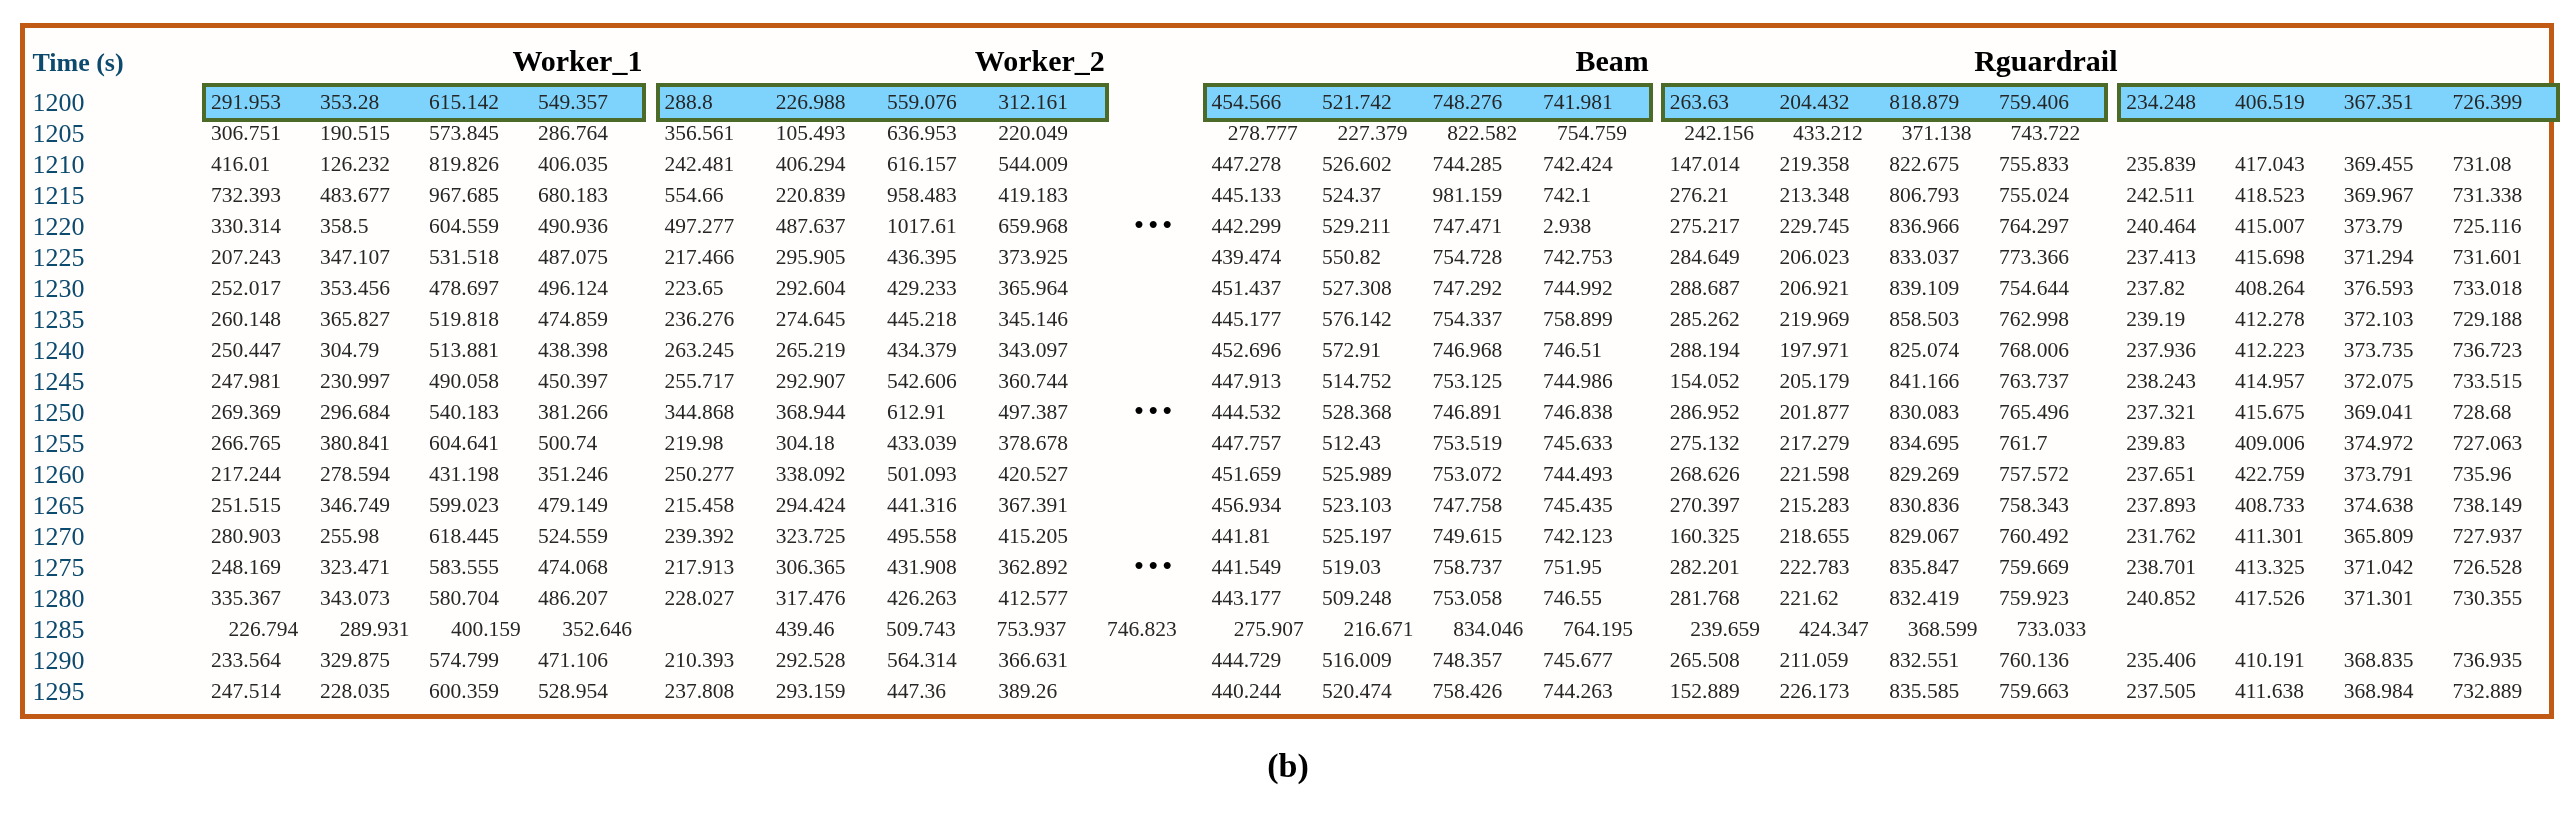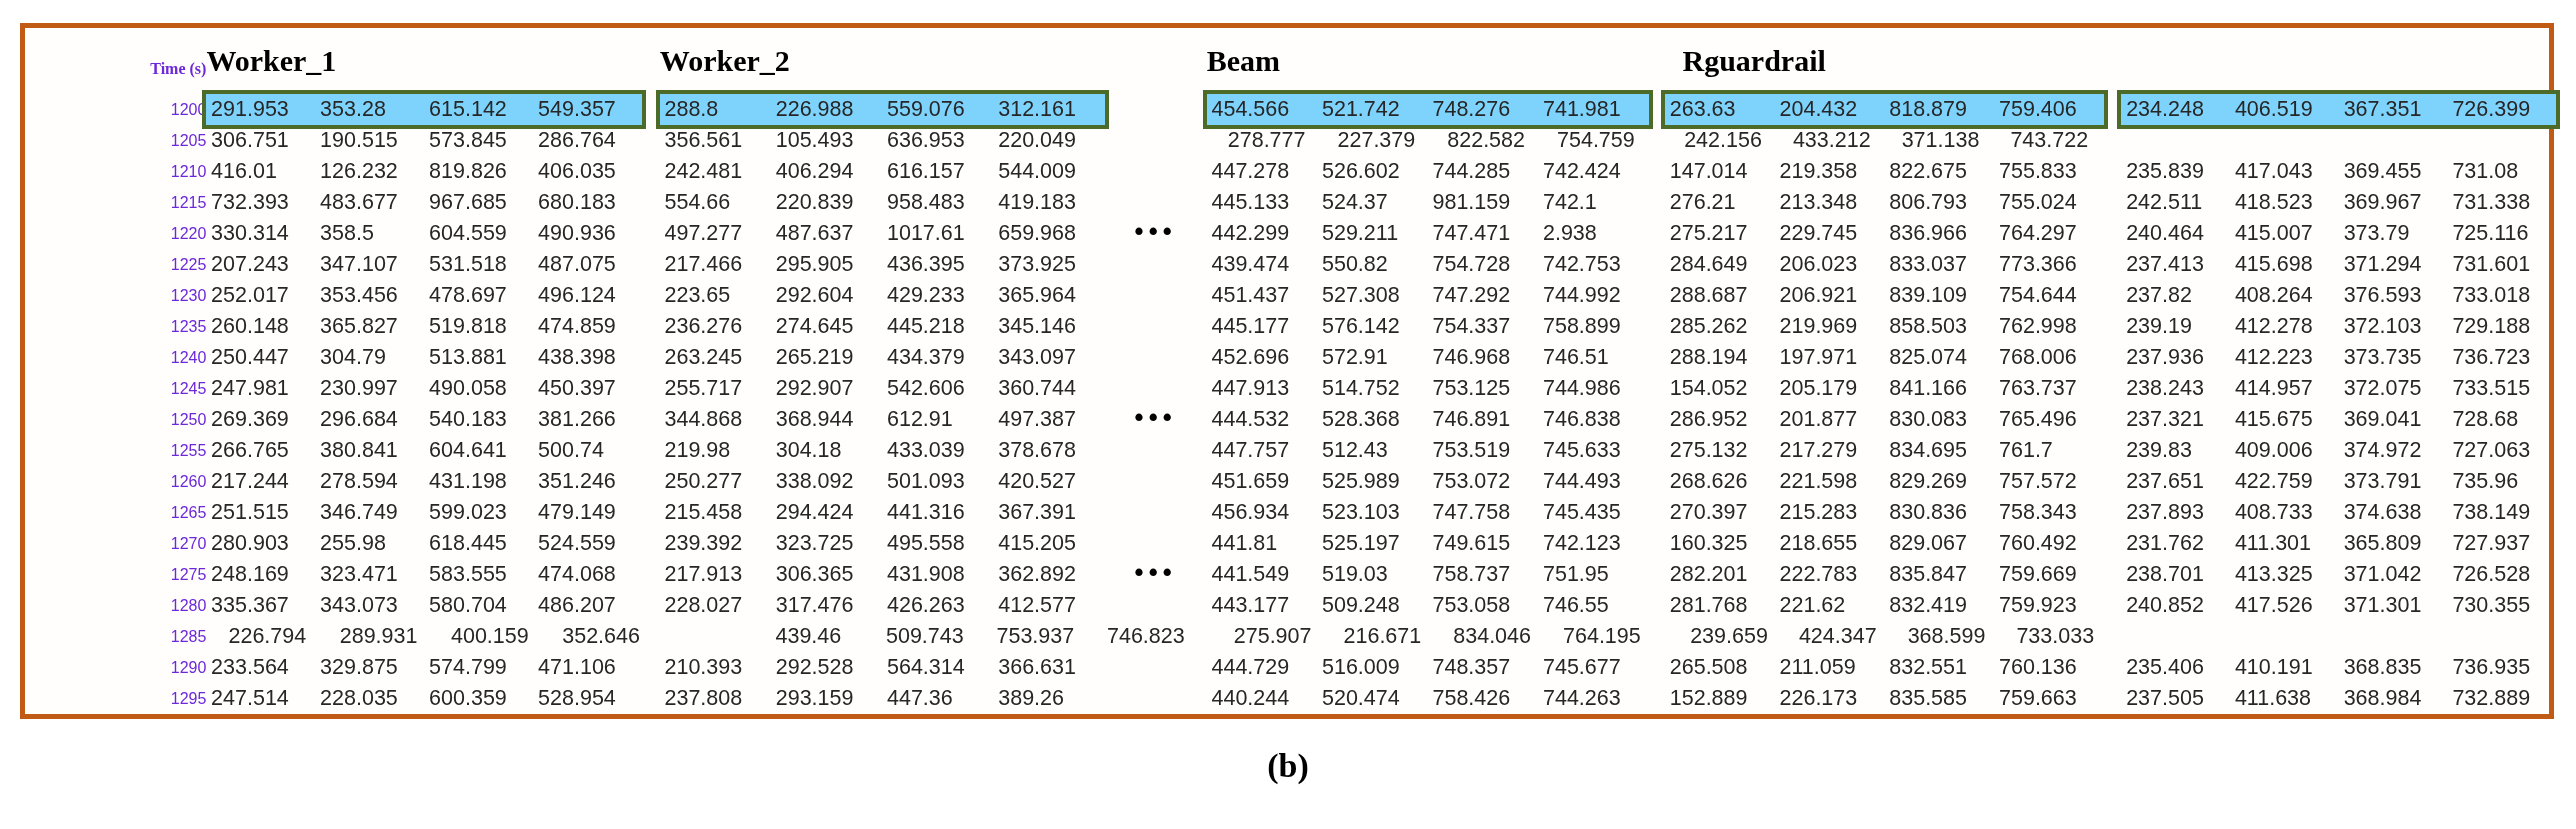--- a/index.html
+++ b/index.html
@@ -4,25 +4,25 @@
 <style>
   html,body{margin:0;padding:0;background:#ffffff;}
   body{width:2576px;height:830px;position:relative;overflow:hidden;
        font-family:"Liberation Sans", sans-serif;color:#262626;}
   .frame{position:absolute;left:20.4px;top:23px;width:2524px;height:686px;
          border:5.8px solid #C05A15;background:#fffefd;}
   .inner{position:absolute;left:7px;top:4.7px;right:2.3px;}
   
   .hrow{display:flex;align-items:flex-end;height:45px;
         font-family:"Liberation Serif", serif;font-weight:bold;font-size:30px;color:#000;}
-  .hcell{text-align:left;}
+  .hcell{text-align:right;}
   
-  .rows{margin-top:16px;}
+  .rows{margin-top:9px;font-family:Liberation Serif, serif;}
   .row{display:flex;align-items:center;height:31px;font-size:21.5px;line-height:31px;}
-  .c-time{width:174px;text-align:right;flex:0 0 auto;font-size:16px;color:#6d28d9;}
+  .c-time{width:174px;text-align:left;flex:0 0 auto;font-size:26px;color:#0c4a6e;}
   .grp{display:grid;grid-template-columns:repeat(4,1fr);flex:0 0 auto;}
   .g-w1{width:436px;}
   .g-w2{width:445px;}
   .g-beam{width:442px;}
   .g-lg{width:439px;}
   .g-rg{width:435px;}
   .gap1{width:17.4px;flex:0 0 auto;}
   .gapdots{width:102px;flex:0 0 auto;text-align:center;}
   .gap2{width:16.3px;flex:0 0 auto;}
   .gap3{width:17.4px;flex:0 0 auto;}

